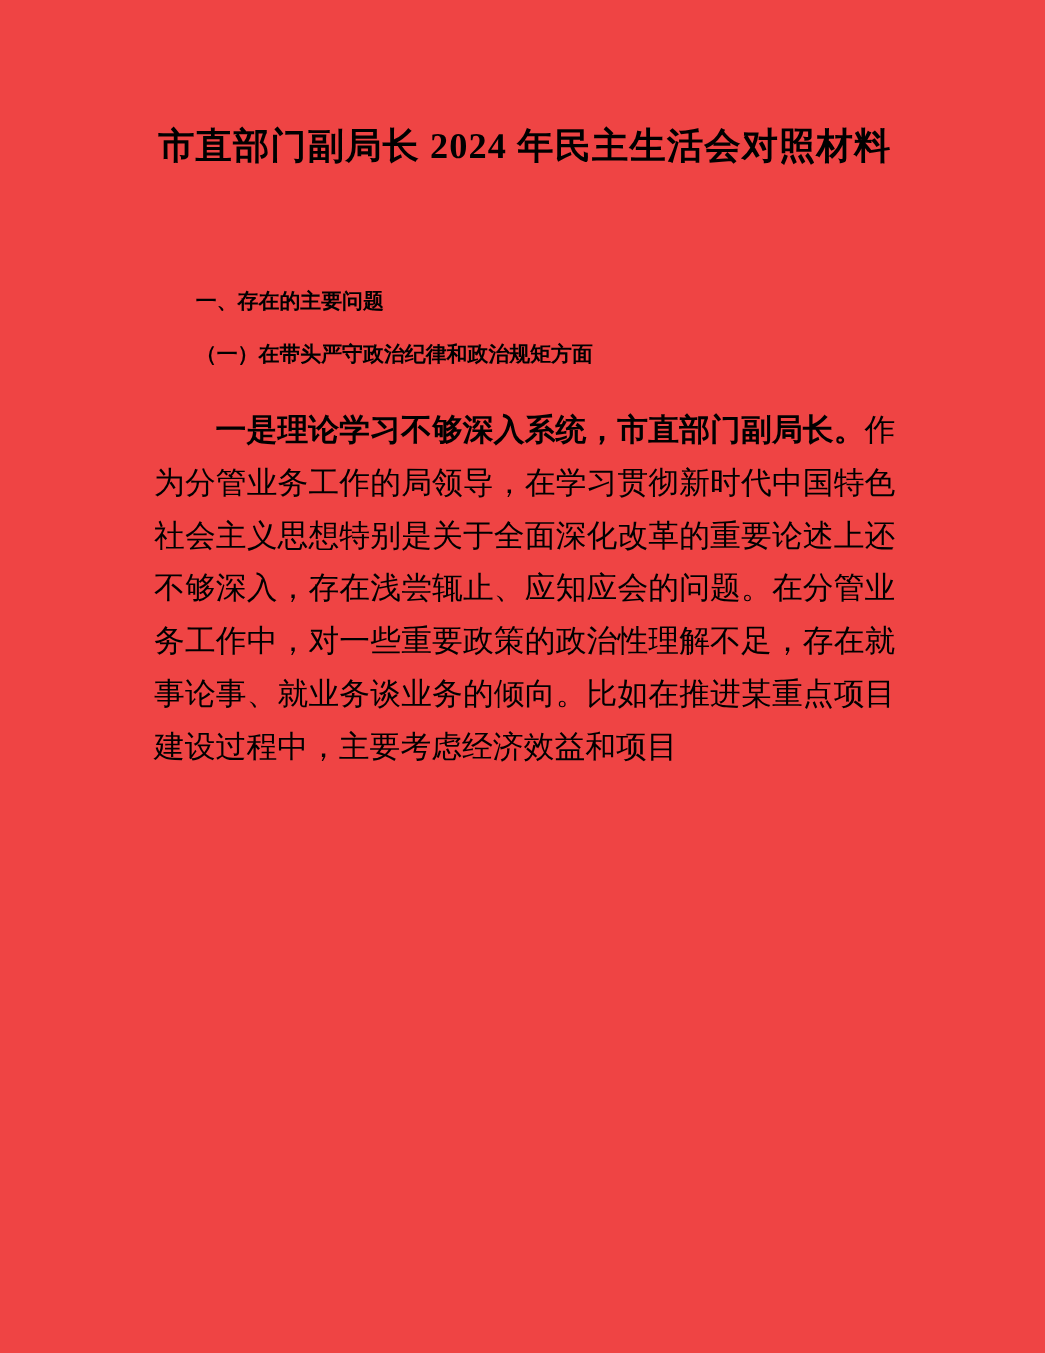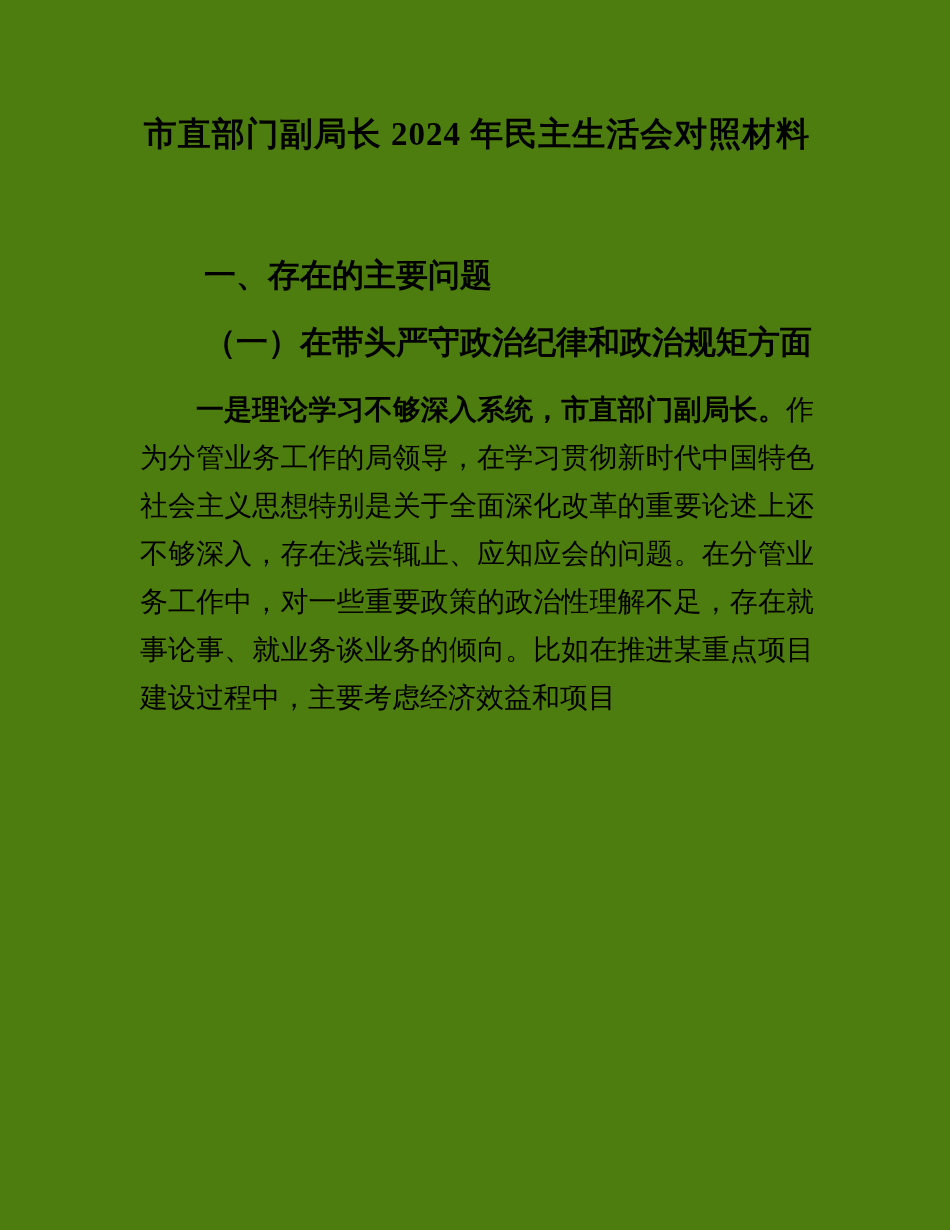--- a/index.html
+++ b/index.html
@@ -7,21 +7,21 @@
   body {
     width: 950px;
     height: 1230px;
     overflow: hidden;
     font-family: "Liberation Serif", "DejaVu Serif", serif;
     color: #000000;
   }
   .page {
     width: 950px;
     height: 1230px;
-    background: #4d7c0f;
+    background: #ef4444;
     padding: 110px 136px 0 140px;
     overflow: hidden;
   }
   .doc-title {
     font-family: "Liberation Serif", "DejaVu Serif", serif;
     font-weight: bold;
     font-size: 33px;
     line-height: 49px;
     text-align: center;
     letter-spacing: 1px;
@@ -33,27 +33,27 @@
     font-family: "Liberation Serif", "DejaVu Serif", serif;
     font-size: 28px;
     line-height: 48px;
     text-align: justify;
     text-justify: inter-ideograph;
     text-indent: 2em;
   }
   .heading-1, .heading-2 {
     font-family: Liberation Serif, serif;
     font-weight: bold;
-    font-size: 32px;
+    font-size: 19px;
     line-height: 48px;
     text-indent: 2em;
     text-align: justify;
   }
   .heading-1 { margin-top: 20px; }
-  .heading-2 { margin-top: 19px; }
+  .heading-2 { }
   .point-para { margin-top: 20px; }
   .lead-bold {
     font-family: "Liberation Sans", "DejaVu Sans", sans-serif;
     font-weight: bold;
   }
 </style>
 </head>
 <body>
 
 <div class="page">

